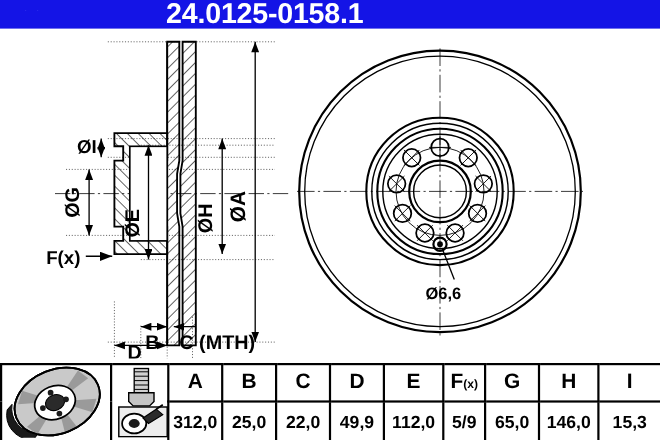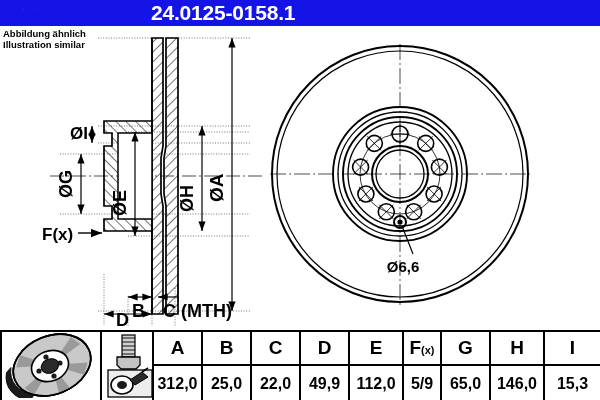--- a/index.html
+++ b/index.html
@@ -36,21 +36,21 @@
     white-space: nowrap;
   }
   #header-part-number,
   #header-ref-number {
     position: absolute;
     top: 0;
     height: 26px;
     line-height: 25px;
     color: #ffffff;
     font-weight: bold;
-    font-size: 21px;
+    font-size: 26px;
     letter-spacing: -0.2px;
     white-space: nowrap;
   }
   #header-part-number { left: 151px; }
   #header-ref-number  { left: 378px; }
 
   
   #caption {
     position: absolute;
     left: 3px; top: 28px;
@@ -95,24 +95,20 @@
 </head>
 <body>
 
 <div id="page">
 
   <div id="header-bar">
     <div id="header-watermark">· ·</div>
     <div id="header-part-number">24.0125-0158.1</div>
   </div>
 
-  <div id="caption">
-    <div>Abbildung ähnlich</div>
-    <div>Illustration similar</div>
-  </div>
 
   <svg id="drawing" viewBox="0 0 600 300">
     <defs>
       <pattern id="hatchA" width="7" height="7" patternTransform="rotate(45)" patternUnits="userSpaceOnUse">
         <line x1="0" y1="0" x2="0" y2="7" stroke="#000" stroke-width="1.1"></line>
       </pattern>
       <pattern id="hatchB" width="7" height="7" patternTransform="rotate(-45)" patternUnits="userSpaceOnUse">
         <line x1="0" y1="0" x2="0" y2="7" stroke="#000" stroke-width="1.1"></line>
       </pattern>
       <marker id="arrEnd" markerWidth="9" markerHeight="9" refX="8" refY="3" orient="auto">

